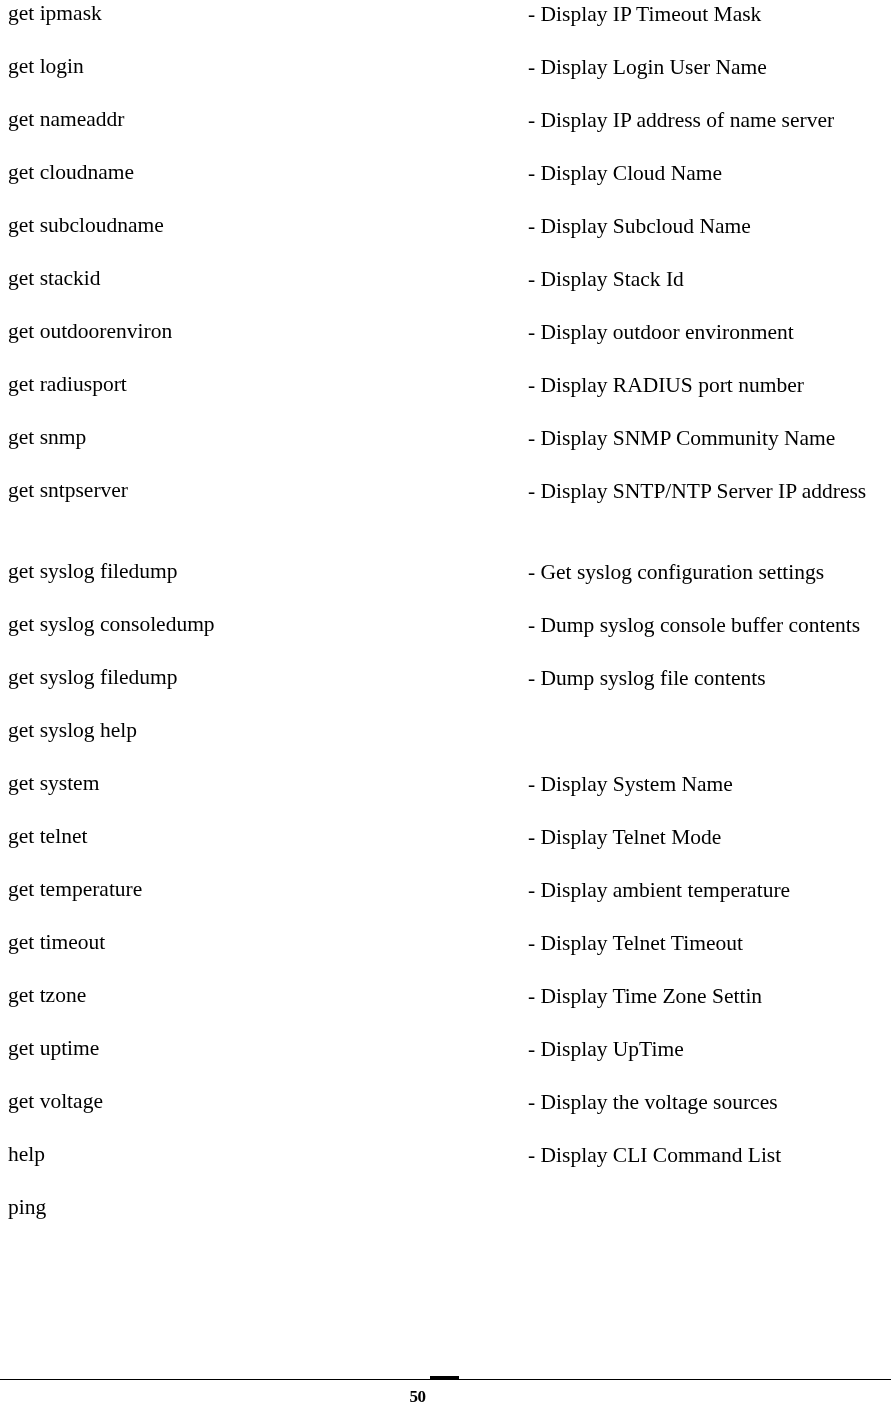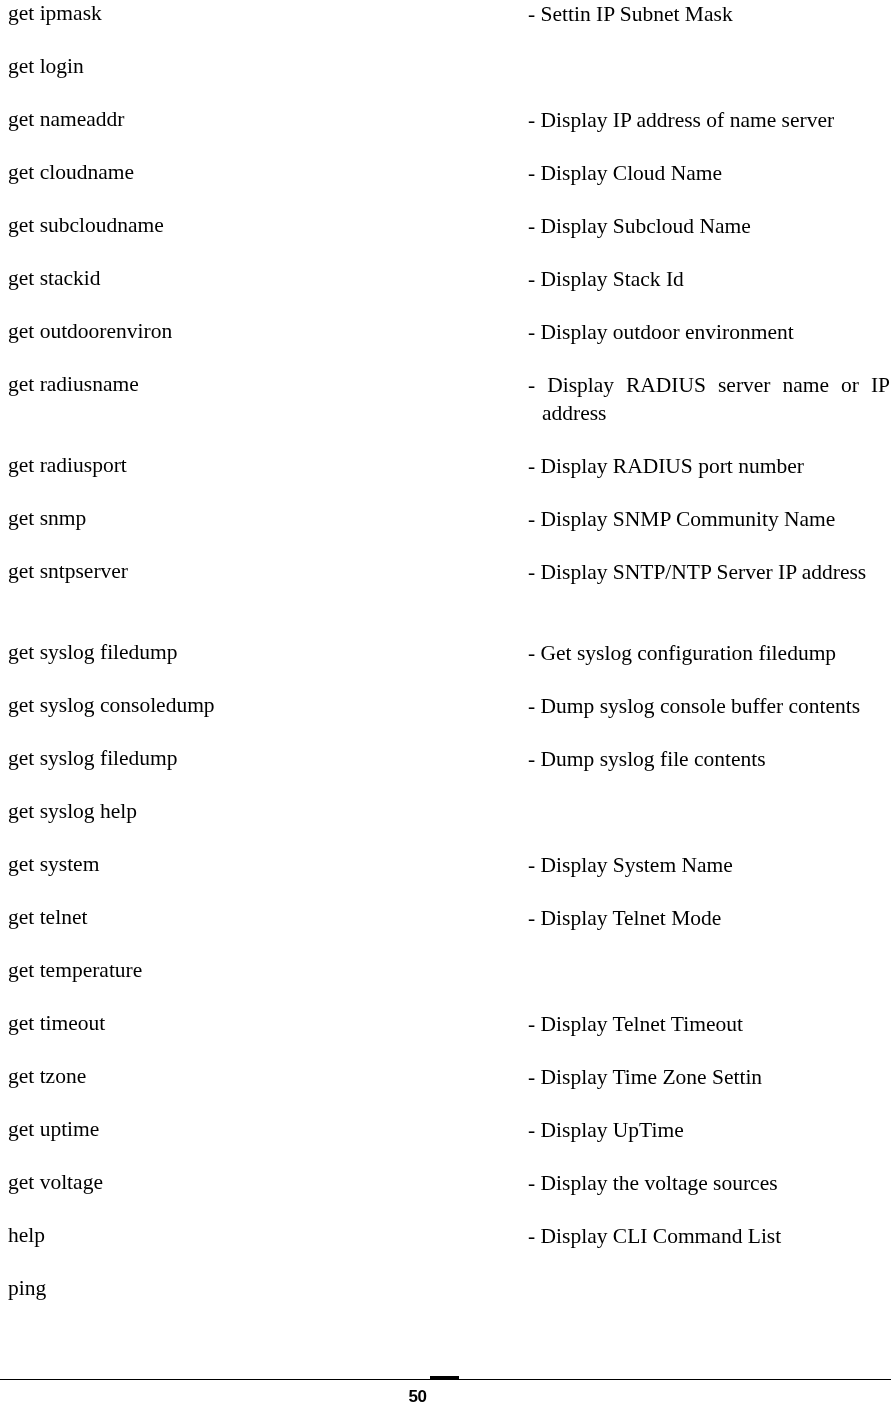--- a/index.html
+++ b/index.html
@@ -88,38 +88,41 @@
     width: 29px;
     height: 4px;
     background: #000000;
   }
   #page-number {
     position: absolute;
     left: 0;
     top: 15px;
     width: 835px;
     text-align: center;
-    font-family: Liberation Sans, sans-serif;
+    font-family: Liberation Serif, serif;
     font-size: 17px;
     font-weight: bold;
     letter-spacing: -0.5px;
   }
 </style>
 </head>
 <body>
 
 <div id="command-list">
     <div class="cmd-row">
       <div class="cmd-name">get ipmask</div>
       <div class="cmd-desc">
-        <span class="desc-text">- Settin IP Subnet Mask</span>
+        <span class="desc-text">- Display IP Timeout Mask</span>
       </div>
     </div>
     <div class="cmd-row">
       <div class="cmd-name">get login</div>
+      <div class="cmd-desc">
+        <span class="desc-text">- Display Login User Name</span>
+      </div>
     </div>
     <div class="cmd-row">
       <div class="cmd-name">get nameaddr</div>
       <div class="cmd-desc">
         <span class="desc-text">- Display IP address of name server</span>
       </div>
     </div>
     <div class="cmd-row">
       <div class="cmd-name">get cloudname</div>
       <div class="cmd-desc">
@@ -135,26 +138,20 @@
     <div class="cmd-row">
       <div class="cmd-name">get stackid</div>
       <div class="cmd-desc">
         <span class="desc-text">- Display Stack Id</span>
       </div>
     </div>
     <div class="cmd-row">
       <div class="cmd-name">get outdoorenviron</div>
       <div class="cmd-desc">
         <span class="desc-text">- Display outdoor environment</span>
-      </div>
-    </div>
-    <div class="cmd-row wrapped">
-      <div class="cmd-name">get radiusname</div>
-      <div class="cmd-desc justify">
-        <span class="desc-text">- Display RADIUS server name or IP address</span>
       </div>
     </div>
     <div class="cmd-row">
       <div class="cmd-name">get radiusport</div>
       <div class="cmd-desc">
         <span class="desc-text">- Display RADIUS port number</span>
       </div>
     </div>
     <div class="cmd-row">
       <div class="cmd-name">get snmp</div>
@@ -164,21 +161,21 @@
     </div>
     <div class="cmd-row wrapped">
       <div class="cmd-name">get sntpserver</div>
       <div class="cmd-desc">
         <span class="desc-text">- Display SNTP/NTP Server IP address</span>
       </div>
     </div>
     <div class="cmd-row">
       <div class="cmd-name">get syslog filedump</div>
       <div class="cmd-desc">
-        <span class="desc-text">- Get syslog configuration filedump</span>
+        <span class="desc-text">- Get syslog configuration settings</span>
       </div>
     </div>
     <div class="cmd-row">
       <div class="cmd-name">get syslog consoledump</div>
       <div class="cmd-desc">
         <span class="desc-text">- Dump syslog console buffer contents</span>
       </div>
     </div>
     <div class="cmd-row">
       <div class="cmd-name">get syslog filedump</div>
@@ -196,20 +193,23 @@
       </div>
     </div>
     <div class="cmd-row">
       <div class="cmd-name">get telnet</div>
       <div class="cmd-desc">
         <span class="desc-text">- Display Telnet Mode</span>
       </div>
     </div>
     <div class="cmd-row">
       <div class="cmd-name">get temperature</div>
+      <div class="cmd-desc">
+        <span class="desc-text">- Display ambient temperature</span>
+      </div>
     </div>
     <div class="cmd-row">
       <div class="cmd-name">get timeout</div>
       <div class="cmd-desc">
         <span class="desc-text">- Display Telnet Timeout</span>
       </div>
     </div>
     <div class="cmd-row">
       <div class="cmd-name">get tzone</div>
       <div class="cmd-desc">

